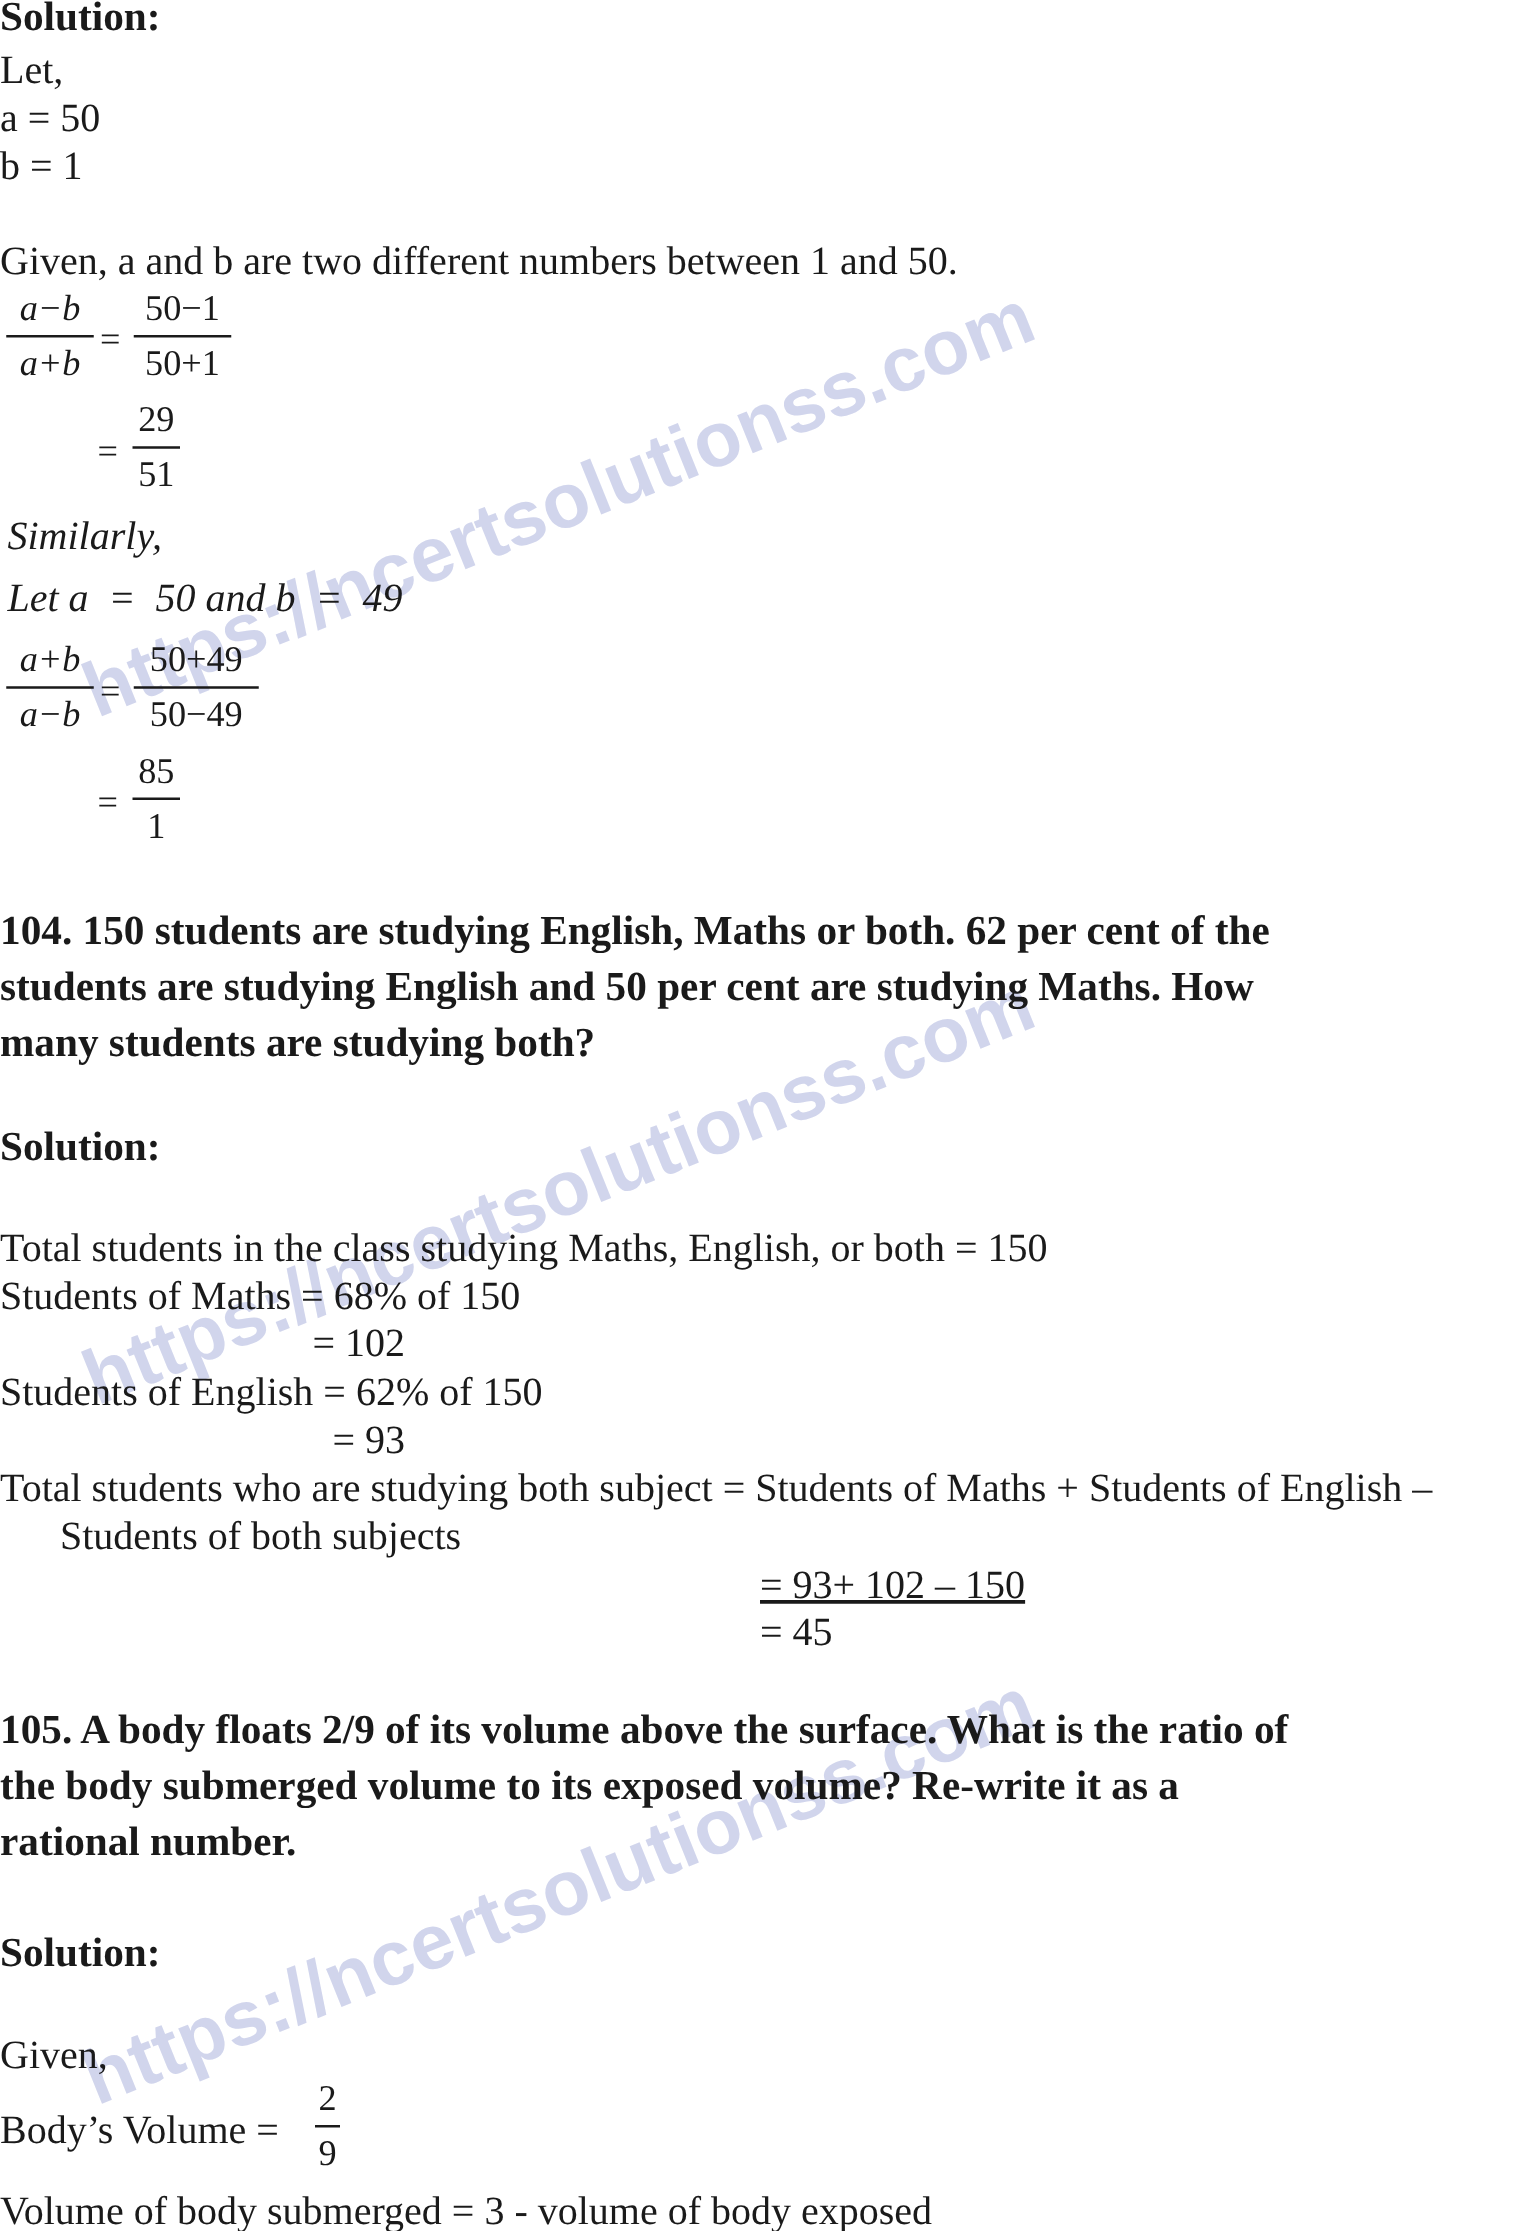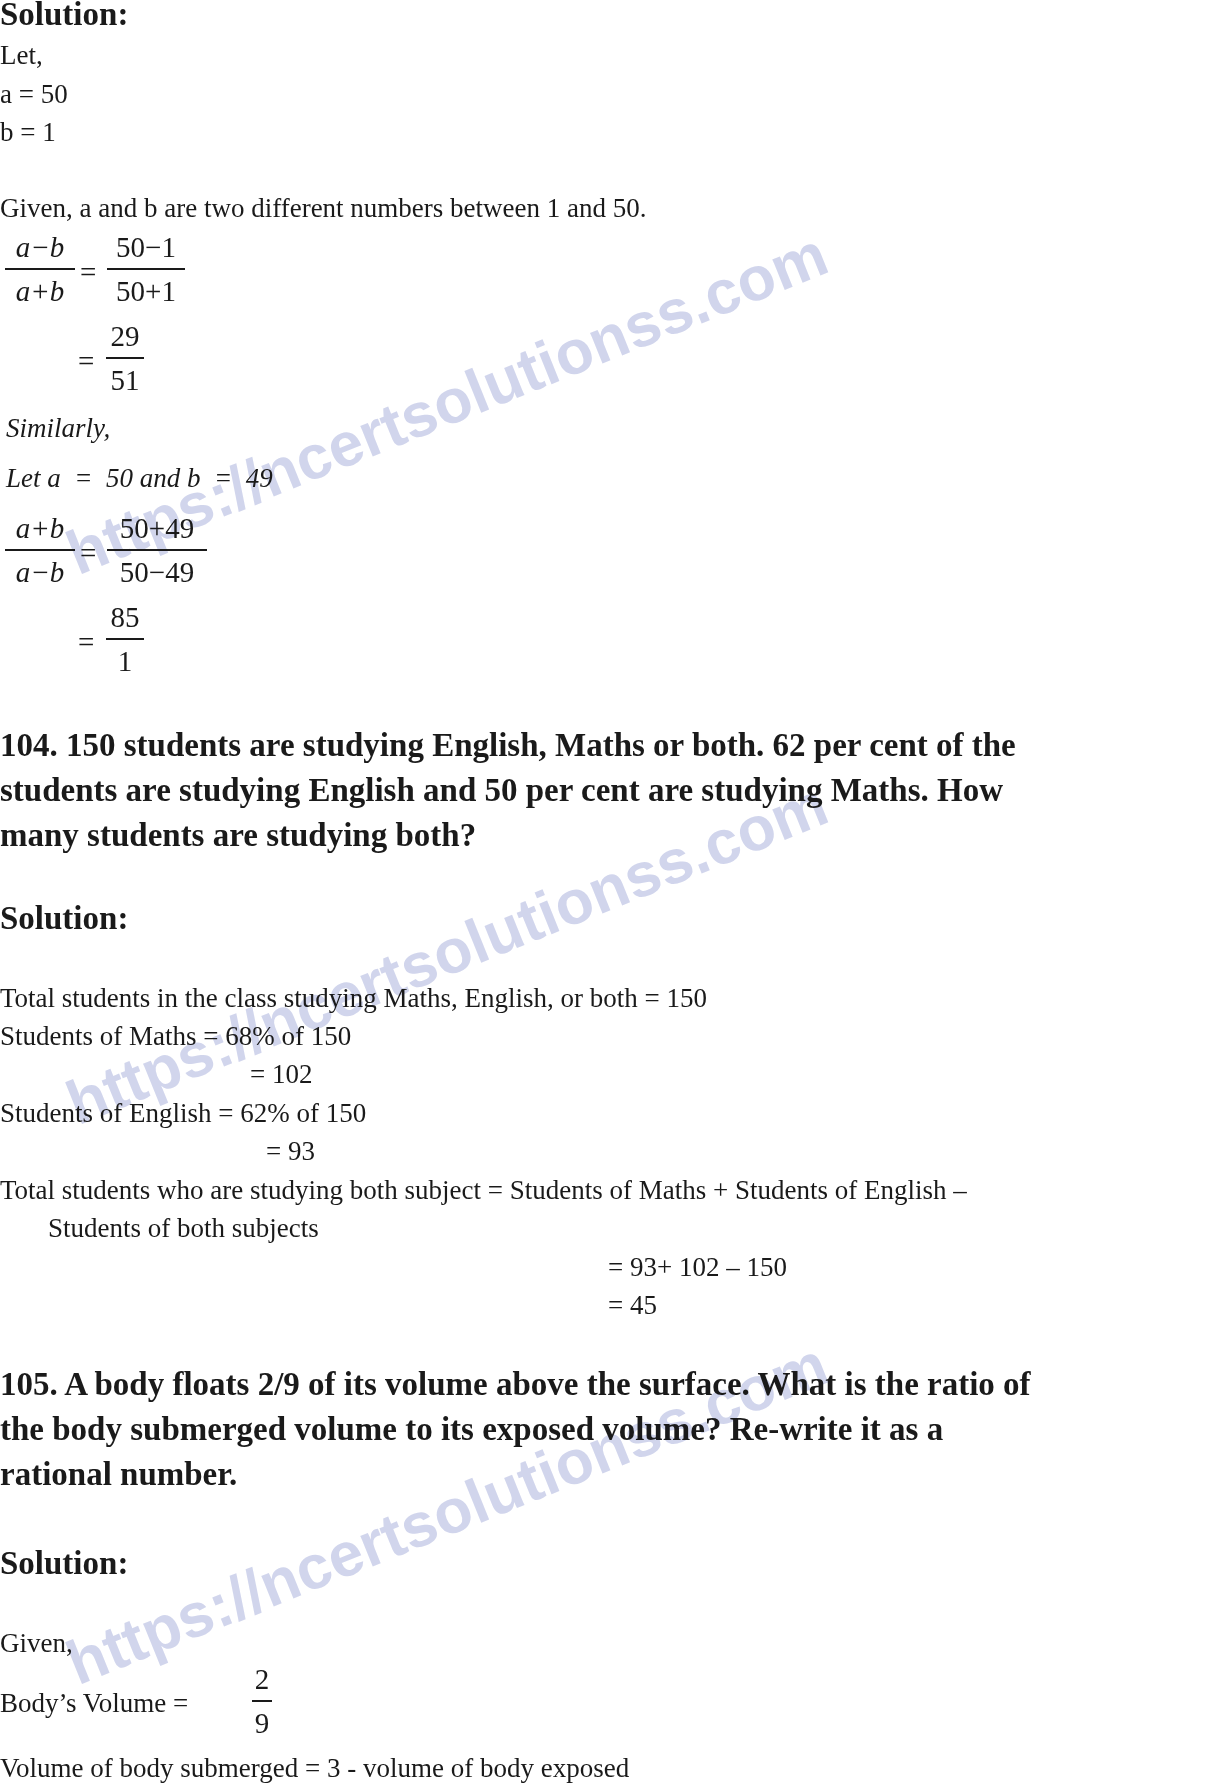--- a/index.html
+++ b/index.html
@@ -2,21 +2,21 @@
 <html><head>
 <meta charset="utf-8">
 <style>
   html, body { margin: 0; padding: 0; background: #ffffff; }
   body {
     width: 1220px; height: 1785px; position: relative; overflow: hidden;
     font-family: "Liberation Serif", "DejaVu Serif", serif;
     color: #1a1a1a;
   }
   .abs { position: absolute; white-space: nowrap; }
-  .txt { font-size: 27px; line-height: 34px; }
+  .txt { font-size: 32px; line-height: 34px; }
   .head { font-size: 33px; line-height: 40px; font-weight: bold; }
   .ital { font-style: italic; }
   .frac { position: absolute; display: inline-block; text-align: center; font-size: 29px; line-height: 34px; }
   .frac .num, .frac .den { display: block; }
   .frac .bar { display: block; height: 2px; background: #1a1a1a; margin: 4px 0; }
   .eq { position: absolute; font-size: 29px; line-height: 34px; }
   .wm {
     position: absolute; font-family: "Liberation Sans", "DejaVu Sans", sans-serif;
     font-weight: bold; font-size: 62px; color: #9aa3d6; opacity: 0.45;
     transform-origin: left center; transform: rotate(-22deg); white-space: nowrap;
@@ -83,21 +83,21 @@
 
 <div class="abs head" style="left:0; top:898px;">Solution:</div>
 
 <div class="abs txt" style="left:0; top:981px;">Total students in the class studying Maths, English, or both = 150</div>
 <div class="abs txt" style="left:0; top:1019px;">Students of Maths = 68% of 150</div>
 <div class="abs txt" style="left:250px; top:1057px;">= 102</div>
 <div class="abs txt" style="left:0; top:1096px;">Students of English = 62% of 150</div>
 <div class="abs txt" style="left:266px; top:1134px;">= 93</div>
 <div class="abs txt" style="left:0; top:1173px;">Total students who are studying both subject = Students of Maths + Students of English –</div>
 <div class="abs txt" style="left:0; top:1211px;padding-left:48px;">Students of both subjects</div>
-<div class="abs txt" style="left:608px; top:1250px;">= 93+ 102 – 150</div>
+<div class="abs txt" style="left:608px; top:1250px;text-decoration:underline;">= 93+ 102 – 150</div>
 <div class="abs txt" style="left:608px; top:1288px;">= 45</div>
 
 <div class="abs head" style="left:0; top:1364px;">105. A body floats 2/9 of its volume above the surface. What is the ratio of</div>
 <div class="abs head" style="left:0; top:1409px;">the body submerged volume to its exposed volume? Re-write it as a</div>
 <div class="abs head" style="left:0; top:1454px;">rational number.</div>
 
 <div class="abs head" style="left:0; top:1543px;">Solution:</div>
 
 <div class="abs txt" style="left:0; top:1626px;">Given,</div>
 <div class="abs txt" style="left:0; top:1686px;text-align:center;">Body’s Volume =</div>

